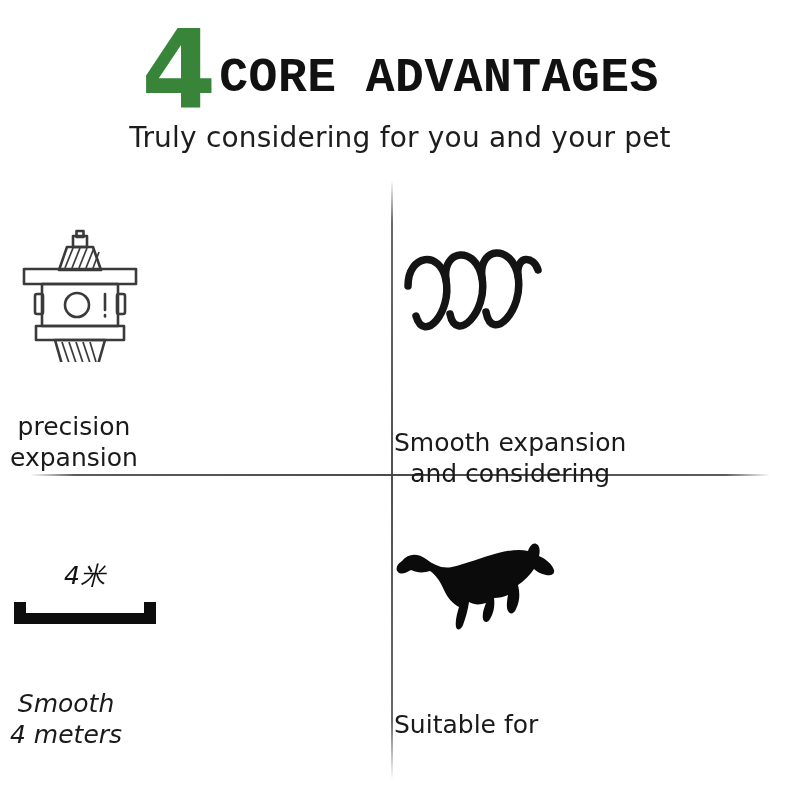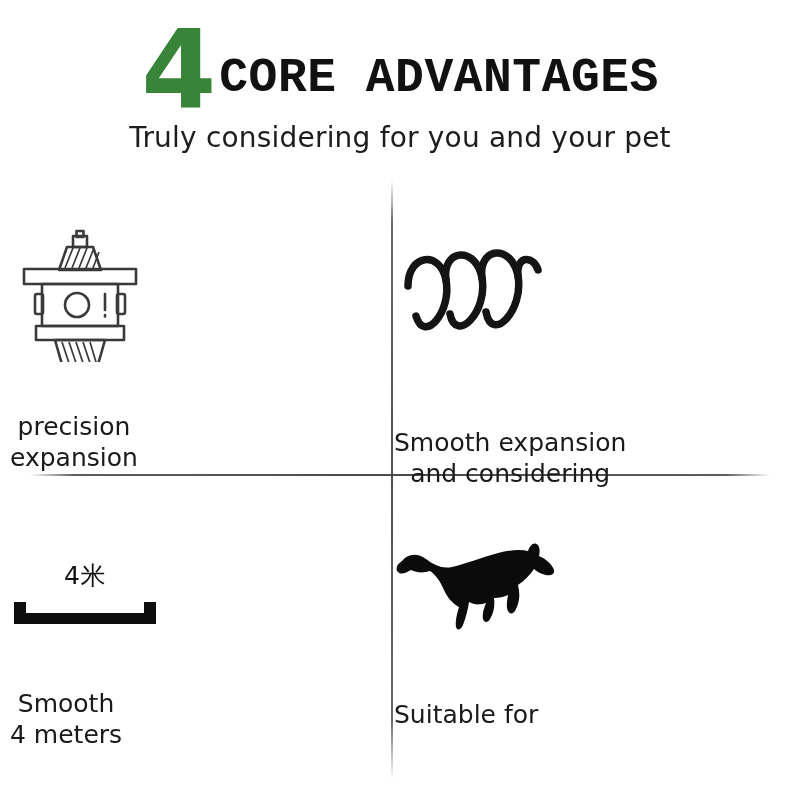--- a/index.html
+++ b/index.html
@@ -84,21 +84,21 @@
   .quad {
     position:absolute;
     display:flex;
     flex-direction:column;
     align-items:flex-start;
     justify-content:flex-start;
     gap:32px;
   }
   .q-tl { left:10px;  top:190px; width:380px; height:280px; }
   .q-tr { left:394px; top:190px; width:396px; height:280px; }
-  .q-bl { left:10px;  top:492px; width:380px; height:285px; }
+  .q-bl { left:10px;  top:492px; width:380px; height:285px;font-style:italic; }
   .q-br { left:394px; top:492px; width:396px; height:285px; }
 
   .icon-box {
     display:flex;
     align-items:center;
     justify-content:center;
   }
   .caption {
     text-align:center;
     font-family:"DejaVu Sans", sans-serif;
@@ -110,21 +110,21 @@
   .caption .line { display:block; white-space:nowrap; }
 
   
   .q-tl .icon-box { height:140px; margin-top:32px; }
   .q-tl .caption  { margin-top:18px; }
   .q-tr .icon-box { height:120px; margin-top:50px; }
   .q-tr .caption  { margin-top:46px; }
   .q-bl .icon-box { height:110px; margin-top:45px; }
   .q-bl .caption  { margin-top:10px; }
   .q-br .icon-box { height:110px; margin-top:40px; }
-  .q-br .caption  { margin-top:26px; }
+  .q-br .caption  { margin-top:36px; }
 
   
   .ruler-wrap {
     display:flex;
     flex-direction:column;
     align-items:center;
   }
   .ruler-label {
     font-family:"DejaVu Sans", sans-serif;
     font-size:25px;

